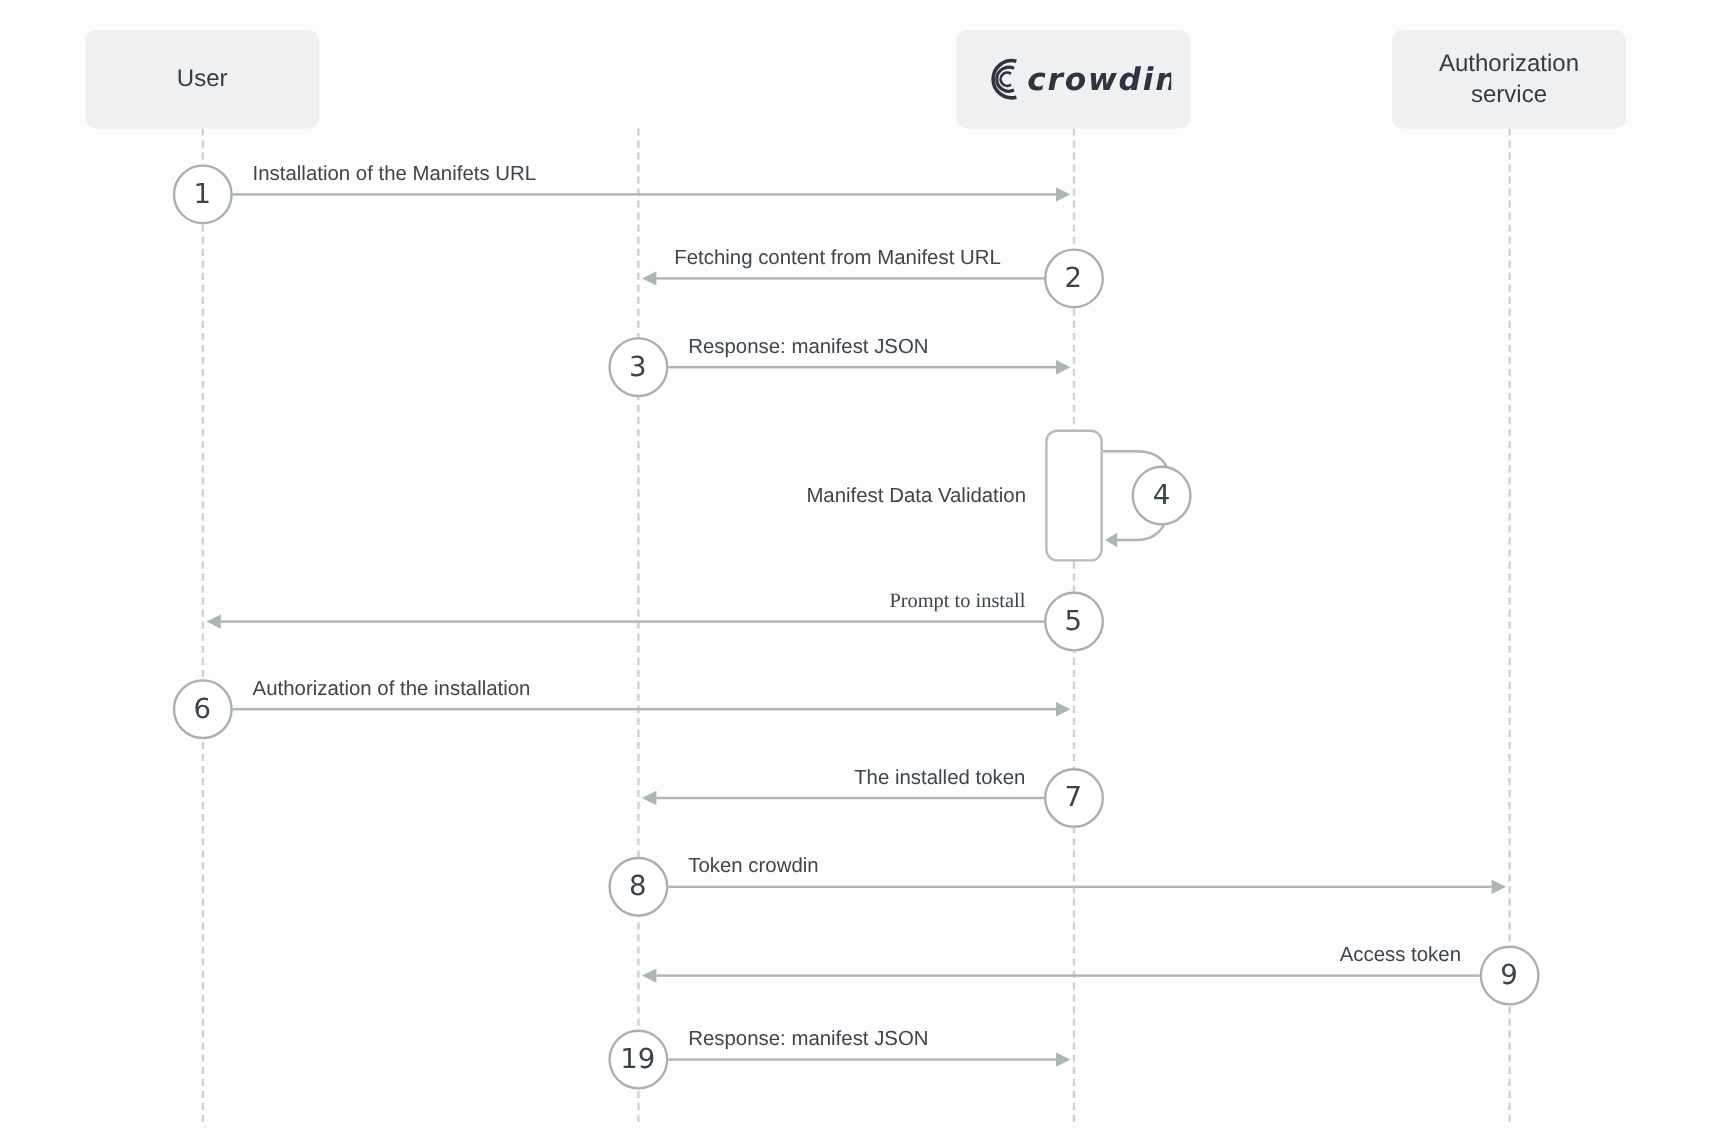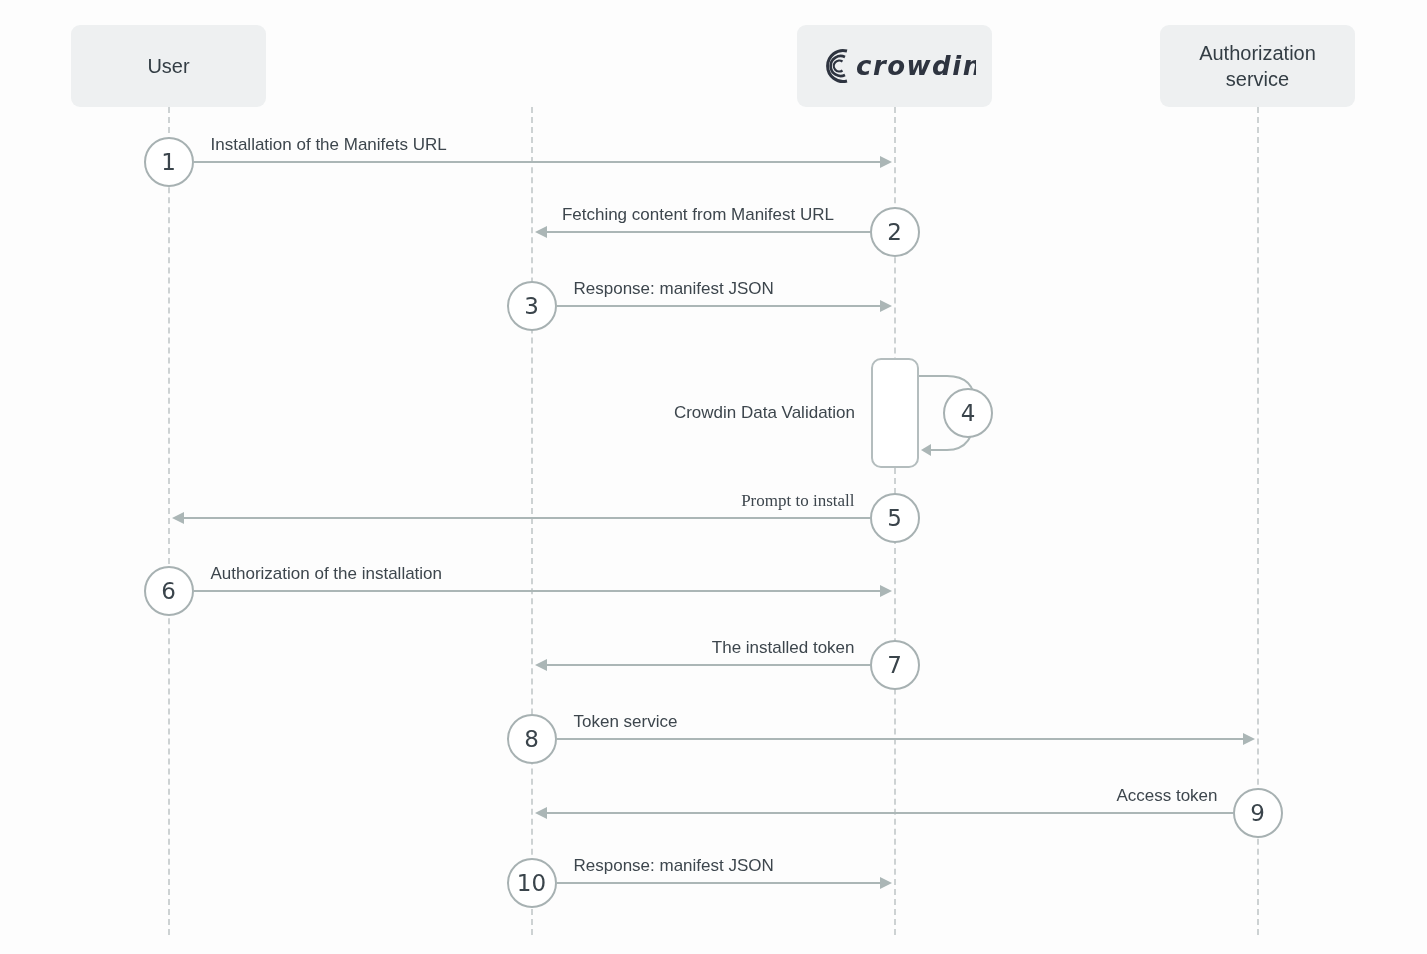--- a/index.html
+++ b/index.html
@@ -112,21 +112,21 @@
       </div>
       <div class="msg-label" style="top: 278px; left: 573.5px;">Response: manifest JSON</div>
       <div class="activation"></div>
       <div class="loop-svg"><svg width="90" height="95" viewBox="0 0 90 95">
           <path d="M0 10 H28 Q56 10 56 38 V46 Q56 84 28 84 H10"></path>
           <polygon points="12,78 2,84 12,90"></polygon>
         </svg></div>
       <div class="num-circle" style="left: 943px; top: 388px;">
         <span>4</span>
       </div>
-      <div class="msg-label" style="right: 572px; top: 402px; text-align: right;">Crowdin Data Validation</div>
+      <div class="msg-label" style="right: 572px; top: 402px; text-align: right;">Manifest Data Validation</div>
       <div class="msg-line" style="left: 183.5px; width: 686px; top: 517px;"></div>
       <div class="arrowhead left" style="left: 171.5px; top: 512px;"></div>
       <div class="num-circle" style="left: 869.5px; top: 493px;">
         <span>5</span>
       </div>
       <div class="msg-label" style="top: 490px; right: 572.5px; text-align: right; font-family: Liberation Serif, serif;">Prompt to install</div>
       <div class="msg-line" style="left: 193.5px; width: 686px; top: 590px;"></div>
       <div class="arrowhead right" style="left: 879.5px; top: 585px;"></div>
       <div class="num-circle" style="left: 143.5px; top: 566px;">
         <span>6</span>
@@ -136,28 +136,28 @@
       <div class="arrowhead left" style="left: 534.5px; top: 659px;"></div>
       <div class="num-circle" style="left: 869.5px; top: 640px;">
         <span>7</span>
       </div>
       <div class="msg-label" style="top: 637px; right: 572.5px; text-align: right;">The installed token</div>
       <div class="msg-line" style="left: 556.5px; width: 686px; top: 738px;"></div>
       <div class="arrowhead right" style="left: 1242.5px; top: 733px;"></div>
       <div class="num-circle" style="left: 506.5px; top: 714px;">
         <span>8</span>
       </div>
-      <div class="msg-label" style="top: 711px; left: 573.5px;">Token service</div>
+      <div class="msg-label" style="top: 711px; left: 573.5px;">Token crowdin</div>
       <div class="msg-line" style="left: 546.5px; width: 686px; top: 812px;"></div>
       <div class="arrowhead left" style="left: 534.5px; top: 807px;"></div>
       <div class="num-circle" style="left: 1232.5px; top: 788px;">
         <span>9</span>
       </div>
       <div class="msg-label" style="top: 785px; right: 209.5px; text-align: center;">Access token</div>
       <div class="msg-line" style="left: 556.5px; width: 323px; top: 882px;"></div>
       <div class="arrowhead right" style="left: 879.5px; top: 877px;"></div>
       <div class="num-circle" style="left: 506.5px; top: 858px;">
-        <span>10</span>
+        <span>19</span>
       </div>
       <div class="msg-label" style="top: 855px; left: 573.5px;">Response: manifest JSON</div>
     </div>
 
 </div>
 
 </body></html>

